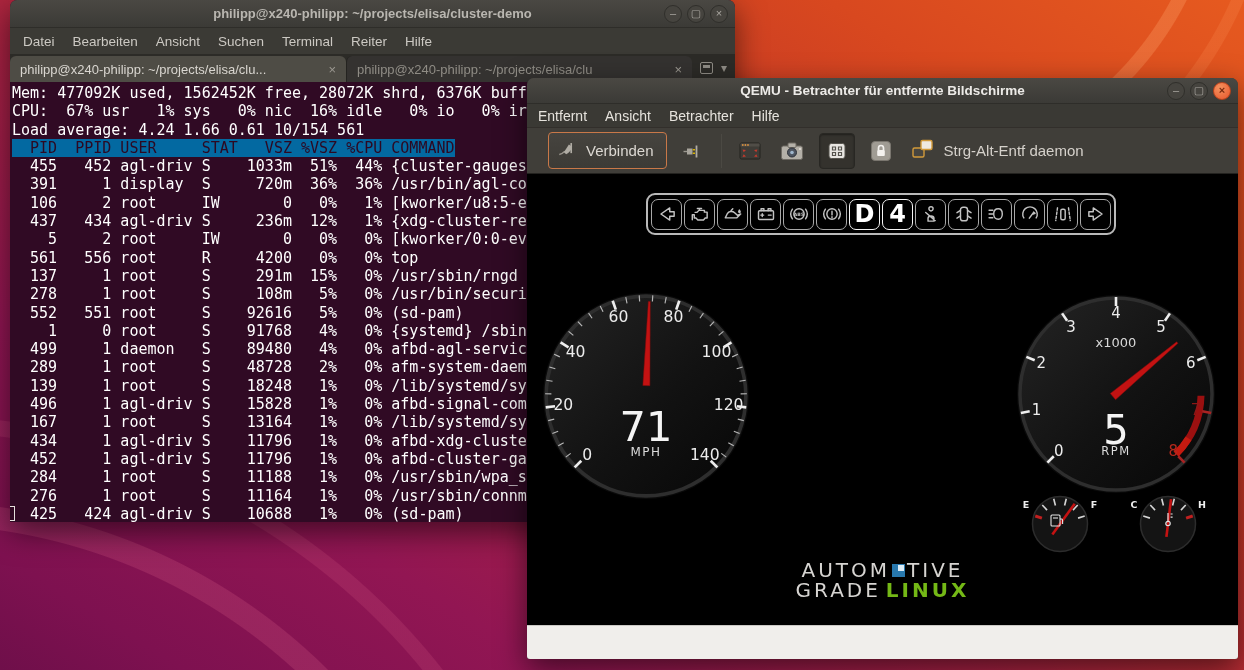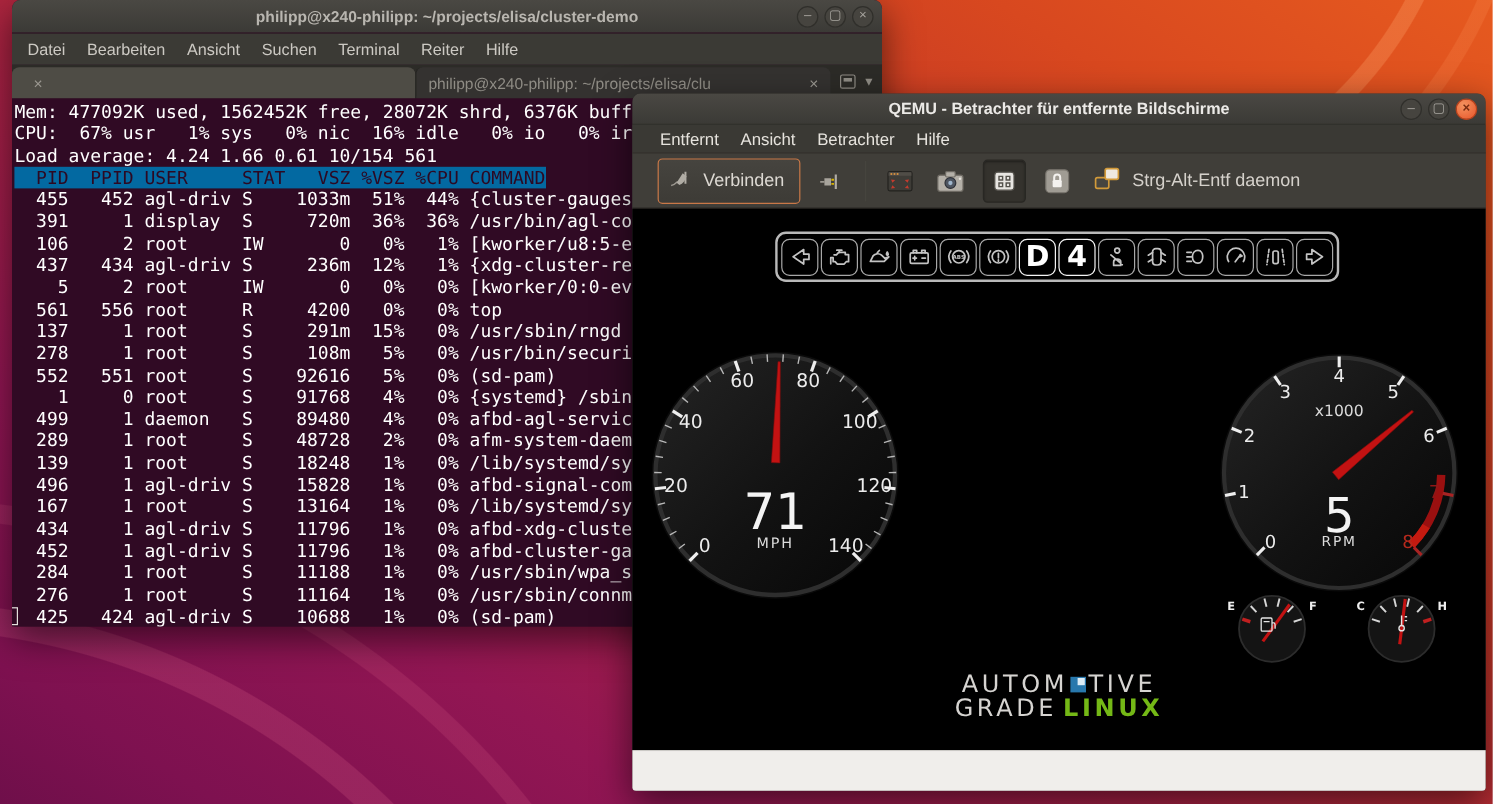--- a/index.html
+++ b/index.html
@@ -47,21 +47,21 @@
     font-family:"DejaVu Sans Mono", monospace; font-size:15px; line-height:18.3px; color:#ffffff;
     padding:2px 0 0 2px; white-space:pre; }
   .tline { height:18.3px; white-space:pre; position:relative; }
   .inv { background:#0369a1; color:#2d0922; }
   .term-cursor { position:absolute; left:-6px; top:1px; width:9px; height:15px; border:1.5px solid #e4e0dc; }
 
   
   #qemu { left:527px; top:78px; width:711px; height:581px; background:#3a3934; }
   #qemu .titlebar { height:26px; }
   #qemu .title { color:#eceae7; font-size:13.5px; }
-  #qemu .menubar { height:24px; background:#3a3934; font-size:14px; color:#e6e3dd; padding-left:14px; border-bottom:1px solid #322f2b;}
+  #qemu .menubar { height:24px; background:#3a3934; font-size:14px; color:#e6e3dd; padding-left:2px; border-bottom:1px solid #322f2b;}
   .toolbar { height:46px; background:#403e39; display:flex; align-items:center; gap:11px; padding:0 21px; border-bottom:1px solid #23221f; }
   .tool-connect { display:flex; align-items:center; gap:7px; padding:5px 12px 5px 8px; border:1px solid #c97848; border-radius:4px;
     color:#dcd8d2; font-size:15px; background:linear-gradient(#46443f,#3d3b36); }
   .tool-icon-btn { display:flex; align-items:center; justify-content:center; padding:3px; border-radius:4px; }
   .tool-icon-btn.pressed { background:#34322d; border:1px solid #282723; box-shadow:inset 0 1px 2px rgba(0,0,0,.4); padding:7px; }
   .tool-sep { width:1px; height:34px; background:#34322d; border-right:1px solid #4b4943; margin:0 2px; }
   .tool-cad { display:flex; align-items:center; gap:7px; color:#d5d1cb; font-size:15px; margin-left:4px; }
 
   .display { position:relative; height:451px; background:#000; overflow:hidden; }
   .statusbar { height:34px; background:#f0eeeb; border-top:1px solid #cbc9c5; border-radius:0 0 3px 3px; }
@@ -107,20 +107,21 @@
         <span class="menu-item">Datei</span>
         <span class="menu-item">Bearbeiten</span>
         <span class="menu-item">Ansicht</span>
         <span class="menu-item">Suchen</span>
         <span class="menu-item">Terminal</span>
         <span class="menu-item">Reiter</span>
         <span class="menu-item">Hilfe</span>
       </div>
     <div class="tabbar" id="term-tabs">
         <div class="tab active">
+          <span class="tab-label">philipp@x240-philipp: ~/projects/elisa/clu...</span>
           <span class="tab-close">×</span>
         </div>
         <div class="tab inactive">
           <span class="tab-label">philipp@x240-philipp: ~/projects/elisa/clu</span>
           <span class="tab-close">×</span>
         </div>
         <div class="tabbar-tools">
           <span class="newtab-box"></span>
           <span>▾</span>
         </div>

